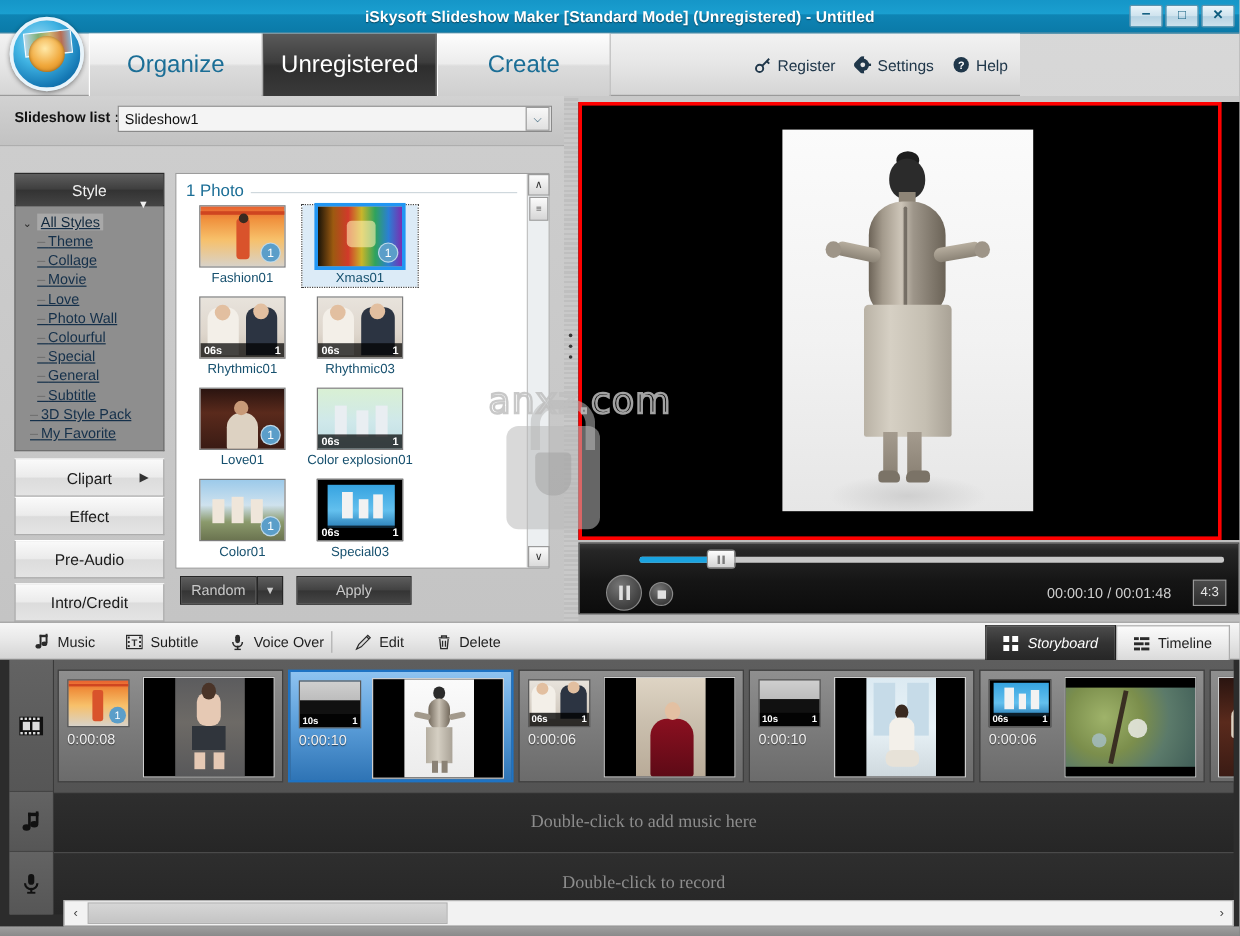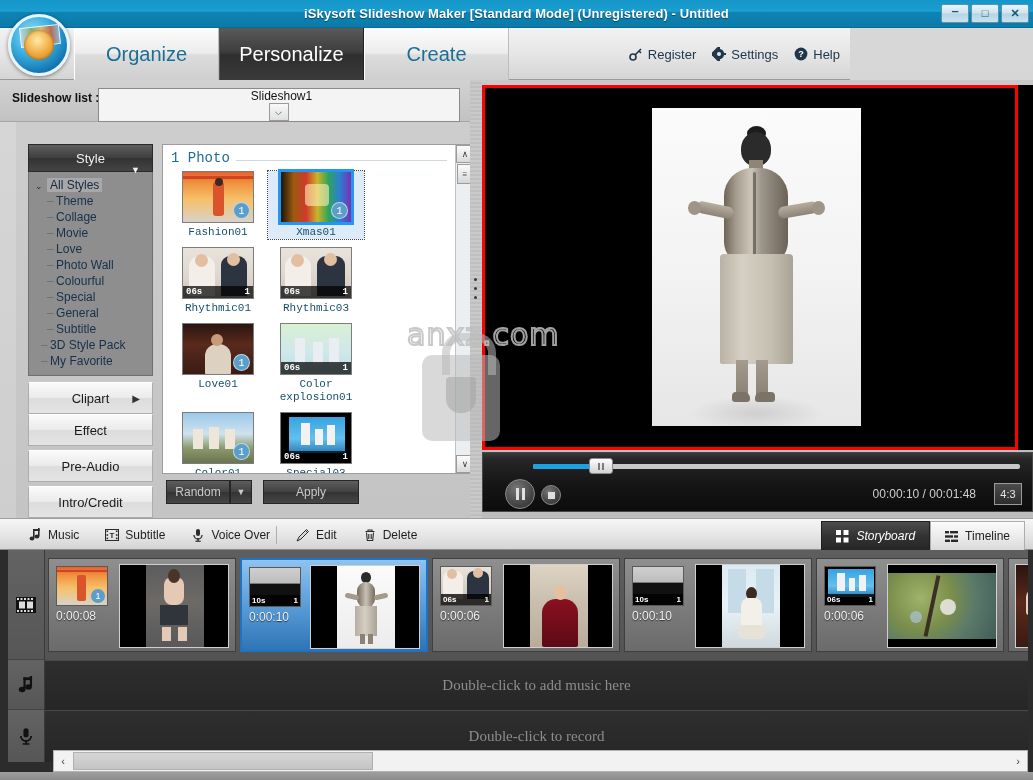--- a/index.html
+++ b/index.html
@@ -91,36 +91,36 @@
   
   .slidebar {
     position: absolute; left: 0; top: 80px; width: 470px; height: 42px;
     background: linear-gradient(180deg,#d2d2d2 0%,#c2c2c2 100%);
     border-bottom: 1px solid #a6a6a6;
   }
   .slide-label {
     position: absolute; left: 12px; top: 11px; font-size: 12px; font-weight: bold; color: #111;
   }
   .slide-combo {
-    position: absolute; left: 98px; top: 8px; width: 362px; height: 34px;
+    position: absolute; left: 98px; top: 8px; width: 362px; height: 22px;
     background: #f4f4f4; border: 1px solid #8a8a8a;
-    display: flex; align-items: center; flex-direction: column;
+    display: flex; align-items: center;
   }
   .slide-combo .val { flex: 1; padding-left: 5px; font-size: 12px; color: #111; }
   .combo-arrow {
     width: 20px; height: 20px; margin-right: 1px;
     background: linear-gradient(180deg,#f8f8f8 0%,#e0e0e0 100%);
     border: 1px solid #9a9a9a;
     display: flex; align-items: center; justify-content: center;
     color: #2d5a74; font-size: 9px; cursor: pointer;
   }
 
   
   .leftpanel {
-    position: absolute; left: 16px; top: 122px; width: 470px; height: 396px;
+    position: absolute; left: 0; top: 122px; width: 470px; height: 396px;
     background: linear-gradient(180deg,#cdcdcd 0%,#c4c4c4 100%);
     padding-left: 41px;
   }
   .acc-col { position: absolute; left: 12px; top: 22px; width: 125px; }
   .acc-btn {
     height: 28px; line-height: 28px; text-align: center;
     font-size: 13px; color: #f0f0f0;
     background: linear-gradient(180deg,#5e5e5e 0%,#3f3f3f 48%,#333333 52%,#444444 100%);
     border: 1px solid #2a2a2a; position: relative; cursor: pointer;
   }
@@ -132,34 +132,34 @@
     border: 1px solid #adadad; border-top: 1px solid #ffffff;
     position: relative; cursor: pointer;
   }
   .acc-btn-light .caret-r { position: absolute; right: 12px; top: 0; font-size: 10px; color:#333; }
   .tree {
     background: #8e8e8e; border: 1px solid #6f6f6f; border-top: none;
     padding: 5px 0 6px 0;
   }
   .tnode {
     font-size: 12px; color: #15304a; height: 16px; line-height: 16px;
-    padding-left: 10px; cursor: pointer; white-space: nowrap;
+    padding-left: 10px; cursor: pointer; white-space: nowrap; text-decoration: underline;
   }
   .tnode.root { padding-left: 6px; }
   .tnode.root .lbl { background: #a8a8a8; padding: 0 3px; color: #11283d; }
   .tnode .exp { display:inline-block; width: 12px; color: #2b2b2b; font-size: 9px; }
   .tnode.lvl1 { padding-left: 18px; }
   .tnode.lvl1::before { content: "\2013\2009"; color: #6d6d6d; }
   .tnode.lvl0b { padding-left: 12px; }
   .tnode.lvl0b::before { content: "\2013\2009"; color: #6d6d6d; }
 
   
   .gridwrap {
     position: absolute; left: 146px; top: 22px; width: 312px; height: 330px;
-    background: #ffffff; border: 1px solid #9d9d9d; font-family: Liberation Mono, monospace;
+    background: #ffffff; border: 1px solid #9d9d9d;
   }
   .grid-title {
     position: absolute; left: 8px; top: 5px; font-size: 14px; color: #1b6e96;
     background: #fff; padding-right: 6px; z-index: 2;
   }
   .grid-title-rule {
     position: absolute; left: 8px; right: 26px; top: 15px; height: 1px; background: #cfd8dd;
   }
   .grid {
     position: absolute; left: 0; top: 24px; right: 18px; bottom: 0;
@@ -461,21 +461,21 @@
     </div>
   </div>
 
   <div class="tabbar">
     <div class="logo">
         <div class="photo-strip"></div>
       </div>
 
     <div class="main-tabs">
       <div class="mtab">Organize</div>
-      <div class="mtab active">Personalize</div>
+      <div class="mtab active">Unregistered</div>
       <div class="mtab">Create</div>
     </div>
 
     <div class="topright">
       <div class="tr-item">
         <span class="tr-icon">
           <svg width="14" height="14" viewBox="0 0 14 14">
               <circle cx="4" cy="10" r="3" fill="none" stroke="#20374a" stroke-width="1.6"></circle>
               <path d="M6 8 L12 2 M10 4 L12 6" stroke="#20374a" stroke-width="1.6" fill="none"></path>
             </svg>

